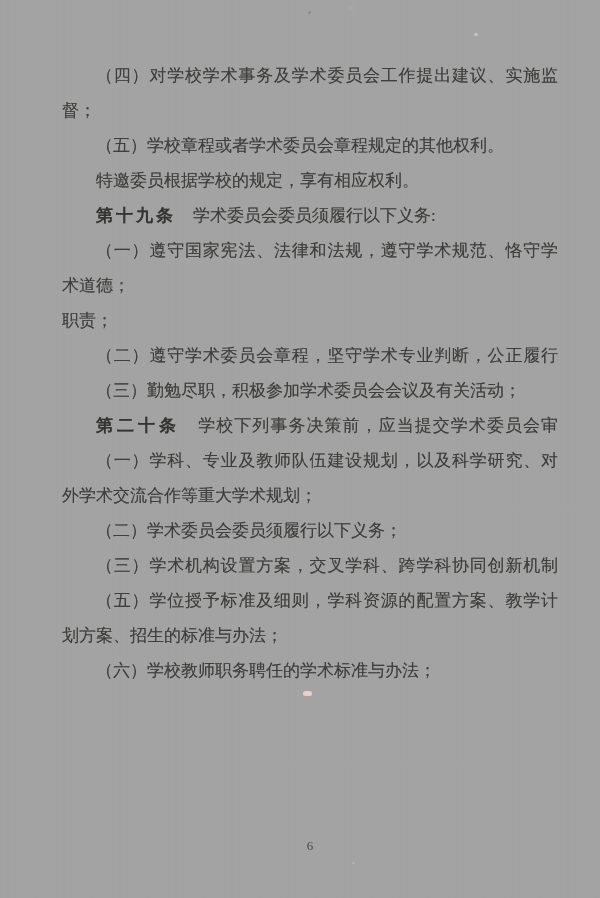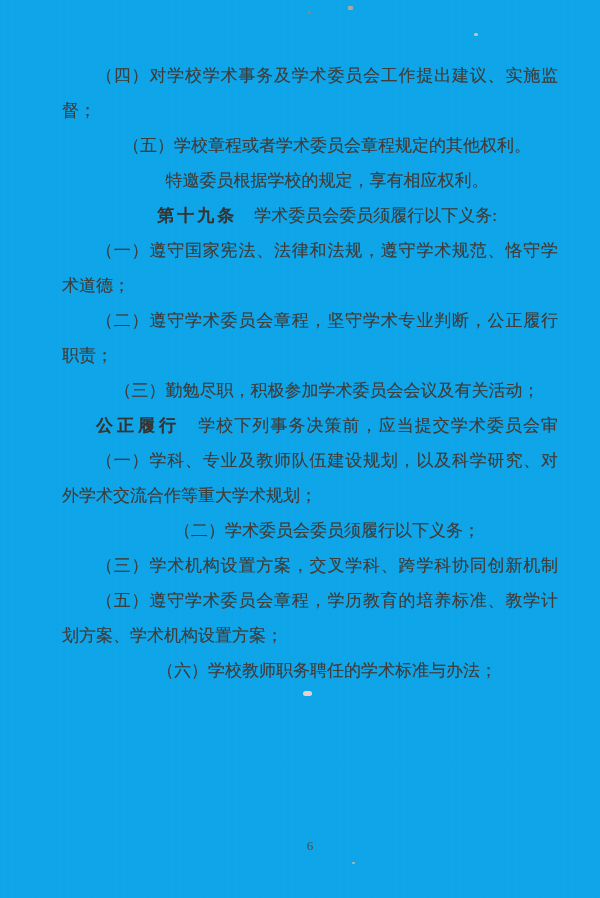--- a/index.html
+++ b/index.html
@@ -6,21 +6,21 @@
     margin: 0;
     padding: 0;
     width: 600px;
     height: 898px;
     background: #ffffff;
   }
   .page {
     position: relative;
     width: 600px;
     height: 898px;
-    background: #0ea5e9;
+    background: #a3a3a3;
     overflow: hidden;
     font-family: "Liberation Serif", serif;
   }
   
   .noise {
     position: absolute;
     inset: 0;
     background: repeating-linear-gradient(
       90deg,
       rgba(120,120,112,0.015) 0px,
@@ -36,21 +36,21 @@
     width: 496px;
   }
   .line {
     height: 35px;
     line-height: 35px;
     font-size: 17px;
     color: #3e3e3c;
     white-space: nowrap;
     text-shadow: 0 0 0.5px rgba(70,70,66,0.55);
   }
-  .line.indent { padding-left: 34px; text-align: center; }
+  .line.indent { padding-left: 34px; }
   .line.justify {
     white-space: normal;
     text-align: justify;
     text-align-last: justify;
     overflow: hidden;
   }
   .seg { font-weight: normal; }
   .seg.bold {
     font-family: Liberation Mono, monospace;
     font-weight: bold;
@@ -77,30 +77,30 @@
 <div class="page">
   <div class="noise"></div>
   <div class="content" id="content">
       <div class="line indent justify"><span class="seg">（四）对学校学术事务及学术委员会工作提出建议、实施监</span></div>
       <div class="line"><span class="seg">督；</span></div>
       <div class="line indent"><span class="seg">（五）学校章程或者学术委员会章程规定的其他权利。</span></div>
       <div class="line indent"><span class="seg">特邀委员根据学校的规定，享有相应权利。</span></div>
       <div class="line indent"><span class="seg bold">第十九条</span><span class="seg">　学术委员会委员须履行以下义务:</span></div>
       <div class="line indent justify"><span class="seg">（一）遵守国家宪法、法律和法规，遵守学术规范、恪守学</span></div>
       <div class="line"><span class="seg">术道德；</span></div>
+      <div class="line"><span class="seg">职责；</span></div>
       <div class="line indent justify"><span class="seg">（二）遵守学术委员会章程，坚守学术专业判断，公正履行</span></div>
-      <div class="line"><span class="seg">职责；</span></div>
       <div class="line indent"><span class="seg">（三）勤勉尽职，积极参加学术委员会会议及有关活动；</span></div>
-      <div class="line indent justify"><span class="seg bold">公正履行</span><span class="seg">　学校下列事务决策前，应当提交学术委员会审议，</span></div>
+      <div class="line indent justify"><span class="seg bold">第二十条</span><span class="seg">　学校下列事务决策前，应当提交学术委员会审议，</span></div>
       <div class="line indent justify"><span class="seg">（一）学科、专业及教师队伍建设规划，以及科学研究、对</span></div>
       <div class="line"><span class="seg">外学术交流合作等重大学术规划；</span></div>
       <div class="line indent"><span class="seg">（二）学术委员会委员须履行以下义务；</span></div>
       <div class="line indent justify"><span class="seg">（三）学术机构设置方案，交叉学科、跨学科协同创新机制</span></div>
-      <div class="line indent justify"><span class="seg">（五）遵守学术委员会章程，学历教育的培养标准、教学计</span></div>
-      <div class="line"><span class="seg">划方案、学术机构设置方案；</span></div>
+      <div class="line indent justify"><span class="seg">（五）学位授予标准及细则，学科资源的配置方案、教学计</span></div>
+      <div class="line"><span class="seg">划方案、招生的标准与办法；</span></div>
       <div class="line indent"><span class="seg">（六）学校教师职务聘任的学术标准与办法；</span></div>
     </div>
   <div class="footer">6</div>
   <div id="specks">
       <div class="speck" style="left: 308px; top: 11px; width: 3px; height: 3px; background: rgb(138, 138, 134); border-radius: 2px;"></div>
       <div class="speck" style="left: 348px; top: 6px; width: 5px; height: 4px; background: rgb(168, 168, 162); border-radius: 1px;"></div>
       <div class="speck" style="left: 474px; top: 33px; width: 4px; height: 3px; background: rgb(196, 196, 190); border-radius: 2px;"></div>
       <div class="speck" style="left: 303px; top: 691px; width: 9px; height: 5px; background: rgb(236, 207, 203); border-radius: 3px;"></div>
       <div class="speck" style="left: 352px; top: 862px; width: 3px; height: 2px; background: rgb(180, 180, 174); border-radius: 1px;"></div>
     </div>

